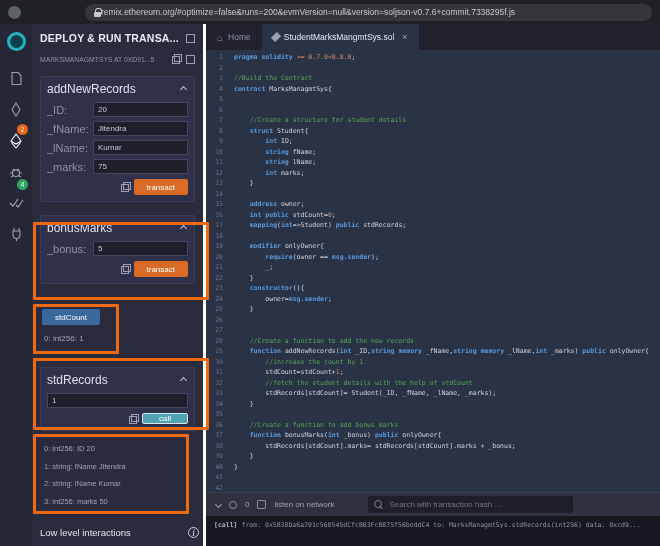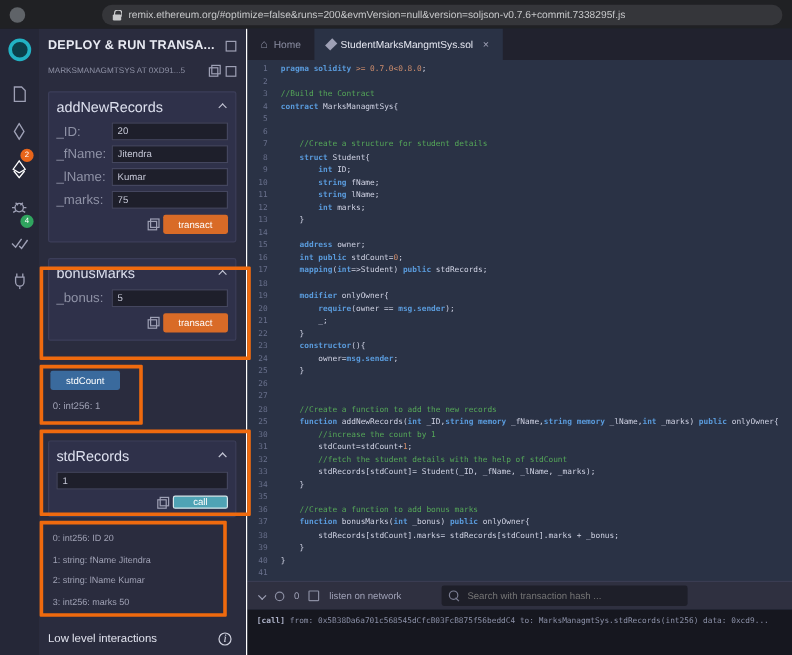--- a/index.html
+++ b/index.html
@@ -2,38 +2,38 @@
 <html><head>
 <meta charset="utf-8">
 <style>
   *{margin:0;padding:0;box-sizing:border-box}
   html,body{width:660px;height:546px;overflow:hidden;background:#202124;font-family:"Liberation Sans",sans-serif}
   .screen{position:relative;width:660px;height:546px}
 
   
   .browser{height:24px;display:flex;align-items:center;padding:0 8px;gap:8px;background:#202124}
   .tab-fav{width:13px;height:13px;border-radius:50%;background:#5f6368}
-  .urlbar{flex:1;height:17px;margin-left:56px;background:#35363a;border-radius:9px;display:flex;align-items:center;gap:6px;padding:0 9px;min-width:0}
+  .urlbar{flex:1;height:17px;margin-left:56px;background:#35363a;border-radius:9px;display:flex;align-items:center;padding:0 9px;min-width:0}
   .urlbar .url{font-size:8.5px;color:#c8c9cb;white-space:nowrap;overflow:hidden}
   .lock{position:relative;width:7px;height:9px;flex:none}
   .lock::before{content:"";position:absolute;left:1px;top:0;width:5px;height:5px;border:1px solid #c8c9cb;border-bottom:none;border-radius:3px 3px 0 0}
   .lock::after{content:"";position:absolute;left:0;top:4px;width:7px;height:5px;background:#c8c9cb;border-radius:1px}
 
   .app{display:flex;height:522px}
 
   
   .rail{width:32px;background:#252737;display:flex;flex-direction:column;align-items:center;padding-top:8px;position:relative;flex:none}
   .logo{width:19px;height:19px;border-radius:50%;background:#0b3f4a;border:3px solid #22b2c4;margin-bottom:12px}
   .rail-btn{width:32px;height:31px;display:flex;align-items:center;justify-content:center}
   .badge{position:absolute;width:11px;height:11px;border-radius:50%;font-size:6.5px;color:#fff;display:flex;align-items:center;justify-content:center;left:17px}
   .badge.orange{background:#e8651a;top:100px}
   .badge.green{background:#30a55f;top:155px}
 
   
-  .panel{width:174px;background:#2a2c3e;position:relative;padding:8px 8px 0;flex:none;color:#a9abbe;border-right:1px solid #ffffff}
+  .panel{width:174px;background:#2a2c3e;position:relative;padding:8px 8px 0;flex:none;color:#a9abbe;border-right:3px solid #ffffff}
   .panel-title{display:flex;justify-content:space-between;align-items:center;margin-bottom:10px}
   .panel-title span{font-size:10.5px;font-weight:bold;color:#e8eaf2;letter-spacing:.2px;white-space:nowrap}
   .sq-icon{width:9px;height:9px;border:1px solid #9ea0b5}
   .contract-row{display:flex;align-items:center;gap:4px;font-size:6.8px;color:#8f92a6;margin-bottom:12px;white-space:nowrap}
   .contract-row .name{flex:1;overflow:hidden}
   .section{background:#2f314a;border:1px solid #3c3e59;border-radius:2px;padding:5px 6px 6px;margin-bottom:13px}
   .sec-head{display:flex;justify-content:space-between;align-items:center;color:#dde0ee;font-size:12px;margin-bottom:6px}
   .chev-up{width:5px;height:5px;border-left:1.2px solid #c3c5d4;border-top:1.2px solid #c3c5d4;transform:rotate(45deg);margin-right:2px}
   .chev-down{width:5px;height:5px;border-left:1.2px solid #9ea0b5;border-top:1.2px solid #9ea0b5;transform:rotate(225deg)}
   .frow{display:flex;align-items:center;margin-bottom:4px}
@@ -46,21 +46,21 @@
   .btn.call{background:#4fa3b5;border:1px solid #d6e7ec;padding:0 16px}
   .copy{position:relative;width:10px;height:10px;display:inline-block}
   .copy::before,.copy::after{content:"";position:absolute;width:6px;height:6px;border:1px solid #9ea0b5}
   .copy::before{left:0;bottom:0}
   .copy::after{right:0;top:0}
   .stdcount-btn{margin:12px 0 0 2px}
   .result-line{font-size:8px;color:#9fa1b4;margin:9px 0 0 4px}
   .stdrec{margin-top:24px}
   .results{margin:13px 0 0 4px}
   .results div{font-size:7.5px;color:#9fa1b4;margin-bottom:8.5px;white-space:nowrap}
-  .panel-footer{position:absolute;left:8px;right:12px;bottom:8px;display:flex;justify-content:space-between;align-items:center}
+  .panel-footer{position:absolute;left:8px;right:4px;bottom:8px;display:flex;justify-content:space-between;align-items:center}
   .panel-footer span{font-size:9.5px;color:#e2e4ef}
   .info-icon{width:11px;height:11px;border:1px solid #cfd1de;border-radius:50%;font-size:7.5px;color:#cfd1de;display:flex;align-items:center;justify-content:center;font-family:"Liberation Serif",serif;font-style:italic}
 
   
   .main{flex:1;display:flex;flex-direction:column;min-width:0;background:#2a3245}
   .tabbar{height:26px;background:#21222e;display:flex;align-items:stretch;flex:none}
   .tab{display:flex;align-items:center;gap:5px;padding:0 11px;font-size:8.5px;color:#8a8da1;white-space:nowrap}
   .tab.active{background:#2a3245;color:#e6e8f2}
   .home-glyph{font-size:10px}
   .sol-diamond{width:6px;height:6px;background:#9ea0b5;transform:rotate(45deg) scaleY(1.4)}
@@ -76,21 +76,21 @@
 
   
   .termbar{height:24px;flex:none;background:#2f3040;border-top:1px solid #3a3c52;display:flex;align-items:center;gap:8px;padding:0 10px;font-size:8px;color:#9ea0b5}
   .checkbox{width:9px;height:9px;border:1px solid #8a8da1;border-radius:1px;flex:none}
   .circ{width:8px;height:8px;border:1px solid #8a8da1;border-radius:50%;flex:none}
   .search{margin-left:26px;width:205px;height:17px;background:#1e1f29;border-radius:2px;display:flex;align-items:center;gap:5px;padding:0 6px}
   .search input{flex:1;min-width:0;background:transparent;border:none;outline:none;color:#8b8ea3;font-size:8px;font-family:"Liberation Sans",sans-serif}
   .mag{position:relative;width:10px;height:10px;flex:none}
   .mag::before{content:"";position:absolute;width:6px;height:6px;border:1px solid #7b7e93;border-radius:50%;left:0;top:0}
   .mag::after{content:"";position:absolute;width:4px;height:1px;background:#7b7e93;transform:rotate(45deg);left:5px;top:7px}
-  .termlog{height:38px;flex:none;background:#16171f;padding:5px 8px;font-family:"DejaVu Sans Mono",monospace;font-size:6.5px;color:#8b90a7;white-space:nowrap;overflow:hidden}
+  .termlog{height:30px;flex:none;background:#16171f;padding:5px 8px;font-family:"DejaVu Sans Mono",monospace;font-size:6.5px;color:#8b90a7;white-space:nowrap;overflow:hidden}
   .termlog .tag{color:#aeb3c9;font-weight:bold;margin-right:4px}
 
   
   .annot{position:absolute;border:3px solid #ef6a0e;pointer-events:none;border-radius:1px}
   #annot-bonus{left:33px;top:222px;width:176px;height:78px}
   #annot-stdcount{left:33px;top:304px;width:86px;height:50px}
   #annot-stdrecords{left:33px;top:358px;width:176px;height:72px}
   #annot-results{left:33px;top:434px;width:156px;height:80px}
 
   svg{display:block}

